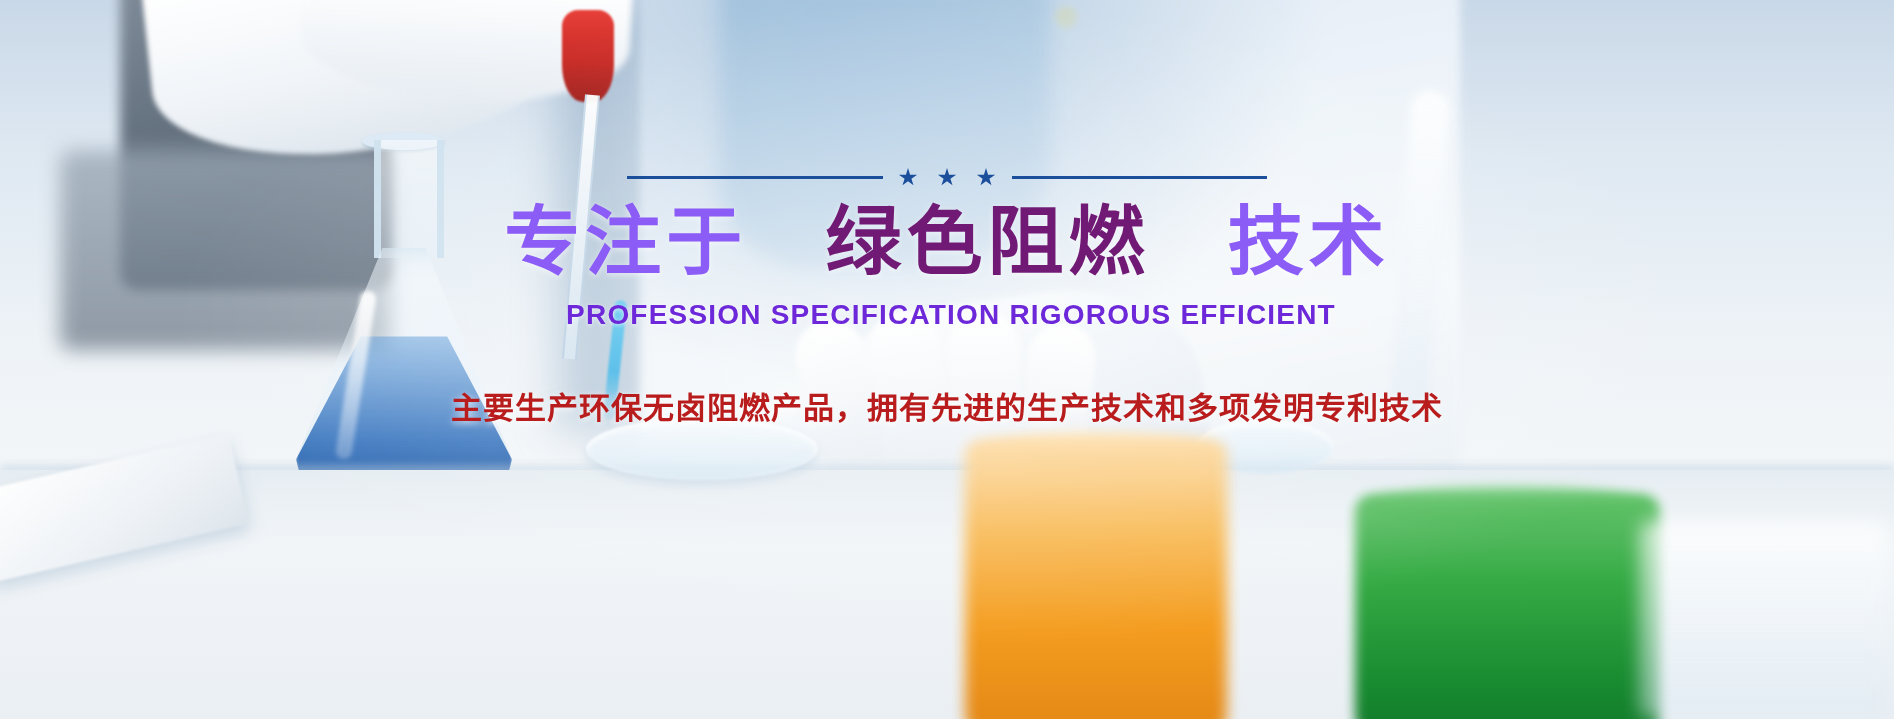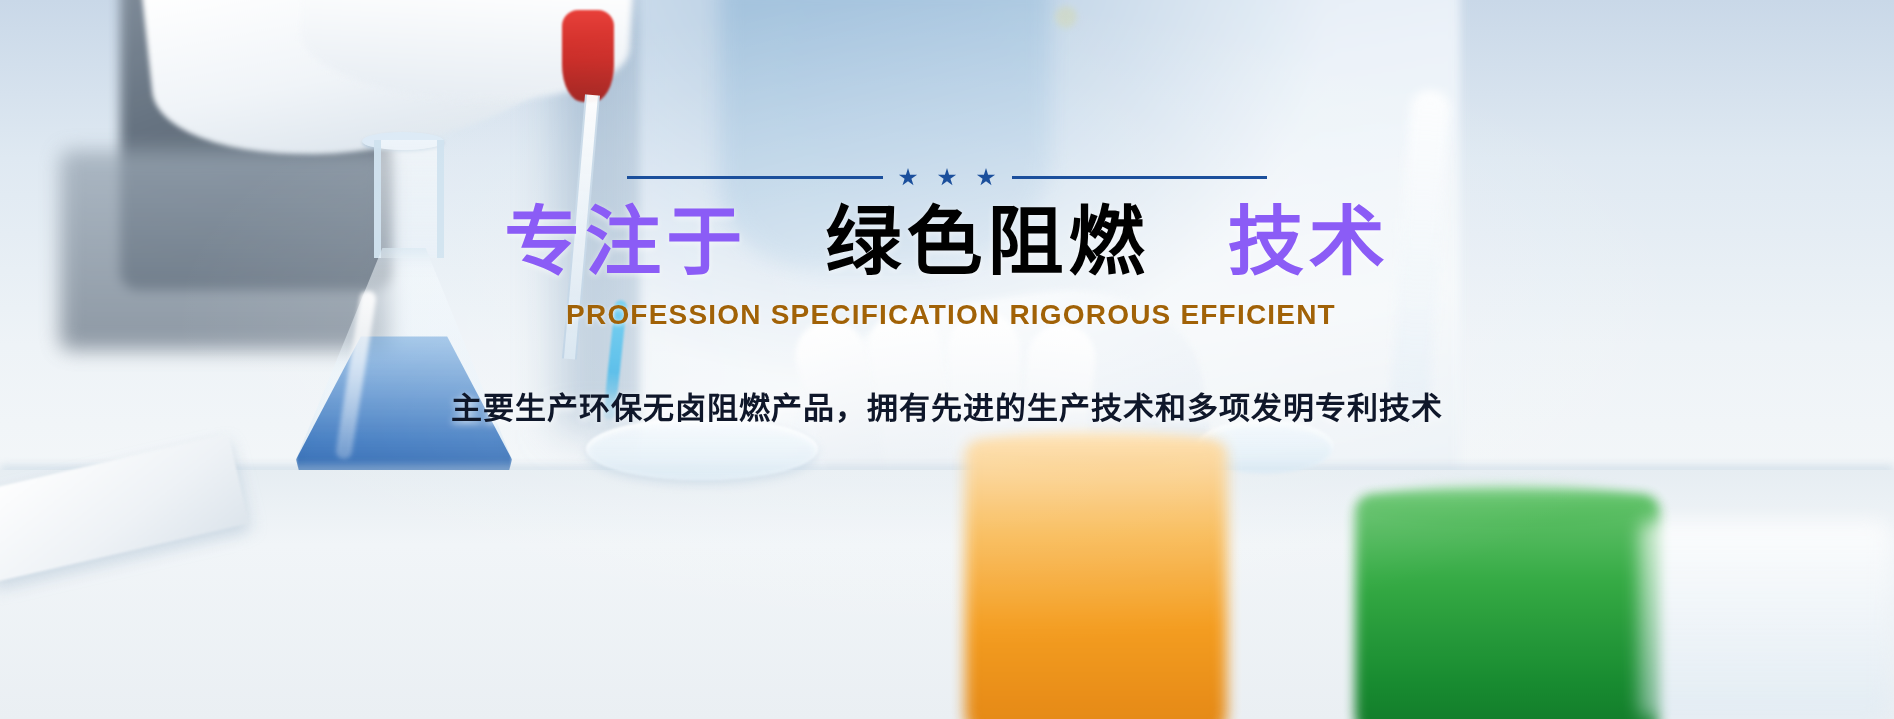--- a/index.html
+++ b/index.html
@@ -334,41 +334,41 @@
   .headline {
     font-size: 76px;
     font-weight: bold;
     letter-spacing: 5px;
     line-height: 1.08;
     white-space: nowrap;
     margin: 0 0 2px 0;
     text-shadow: 0 2px 6px rgba(255,255,255,.55);
   }
   .hl-blue  { color: #8b5cf6; }
-  .hl-green { color: #000000; }
+  .hl-green { color: #701a75; }
   .hl-gap   { display: inline-block; width: 26px; }
 
   
   .eng {
     font-size: 28px;
     font-weight: bold;
     letter-spacing: 1.2px;
-    color: #a16207;
+    color: #6d28d9;
     margin-top: 14px;
     white-space: nowrap;
     text-shadow: 0 1px 4px rgba(255,255,255,.7);
     margin-left: 8px;
   }
 
   
   .desc {
     font-size: 31px;
     font-weight: bold;
     letter-spacing: 1px;
-    color: #0f172a;
+    color: #b91c1c;
     margin-top: 52px;
     white-space: nowrap;
     text-shadow: 0 2px 7px rgba(255,255,255,.85);
   }
 </style>
 </head>
 <body>
 
 <div id="banner">
 

